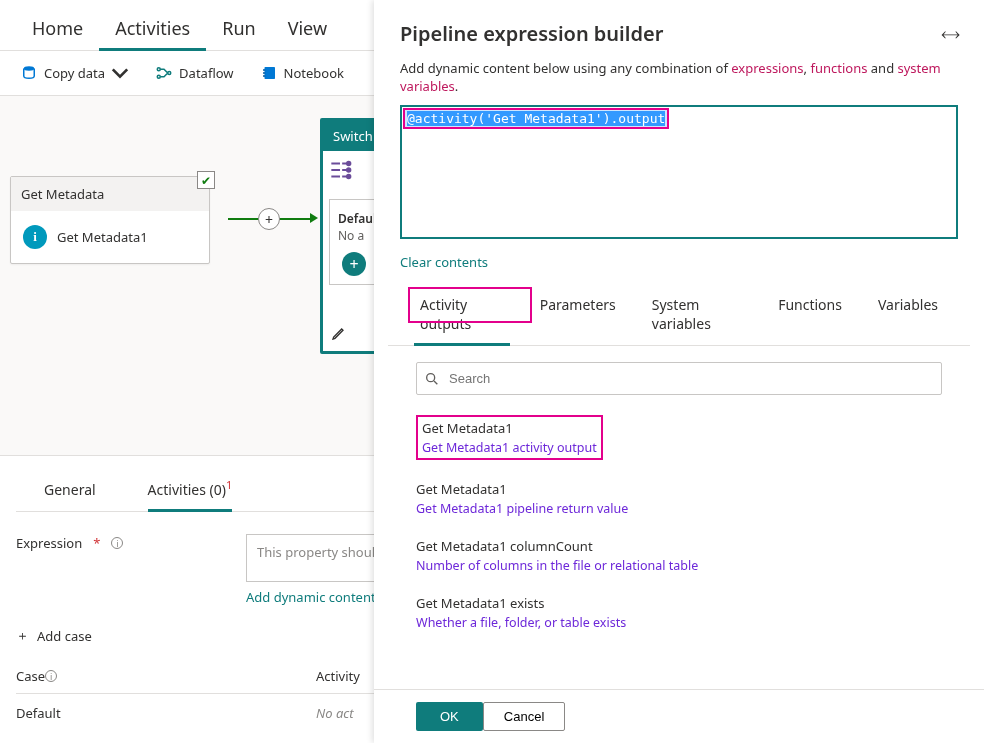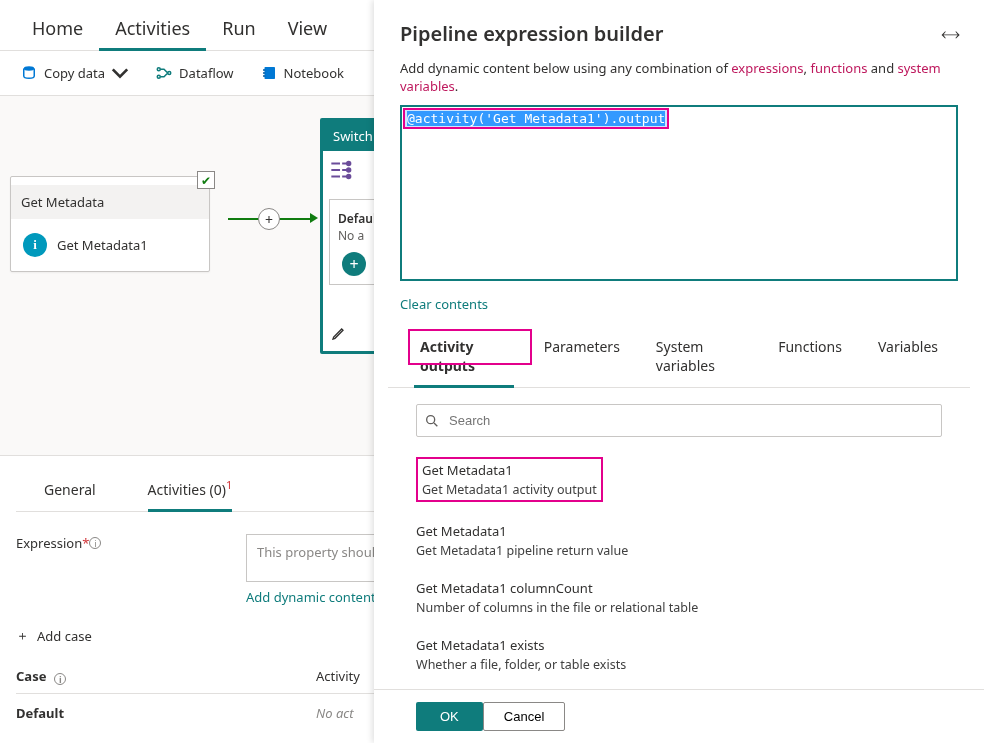--- a/index.html
+++ b/index.html
@@ -12,21 +12,21 @@
 .top-tab.active::after { content:""; position:absolute; left:0; right:0; bottom:-1px; height:3px; background:#0f7c7c; }
 
 
 .toolbar { display:flex; gap: 18px; padding: 10px 16px; align-items:center; border-bottom: 1px solid #e1dfdd; }
 .toolbar-btn { display:flex; align-items:flex-start; gap:6px; cursor:pointer; font-size:13px; color:#323130; padding:3px 4px; }
 .toolbar-btn svg { width:18px; height:18px; }
 
 
 .canvas-area { position:relative; height:360px; background:#faf9f8; border-bottom:1px solid #e1dfdd; overflow:hidden;}
 .node-card { position:absolute; background:#fff; border:1px solid #c8c6c4; border-radius:2px; width:200px; box-shadow:0 1px 2px rgba(0,0,0,.05);}
-.node-header { background:#f3f2f1; padding:8px 10px; font-size:13px;margin-top:8px; }
+.node-header { background:#f3f2f1; padding:8px 10px; font-size:13px; }
 .node-body { display:flex; align-items:center; gap:10px; padding:14px 12px; }
 .info-circle { width:24px; height:24px; border-radius:50%; background:#0099bc; display:flex; align-items:center; justify-content:center; color:#fff; font-weight:700; font-family:Georgia,serif;}
 .status-chk { position:absolute; top:-6px; right:-6px; width:18px; height:18px; border:1px solid #8a8886; background:#fff; display:flex; align-items:center; justify-content:center; font-size:12px; color:#107c10;}
 .connector-plus { position:absolute; width:22px; height:22px; border:1px solid #8a8886; border-radius:50%; background:#fff; display:flex; align-items:center; justify-content:center; font-size:14px; color:#323130;}
 .switch-card { position:absolute; border:3px solid #0f7c7c; border-radius:2px; background:#fff; min-width:120px; }
 .switch-head { background:#0f7c7c; color:#fff; padding:6px 10px; font-size:13px;}
 .switch-body { padding:10px; font-size:12px; }
 .switch-icon-row { padding:6px 4px; }
 .default-label { font-size:12px; font-weight:600; }
 .no-act { color:#605e5c; font-size:12px; }
@@ -34,56 +34,56 @@
 .arrow-line { position:absolute; height:2px; background:#107c10;}
 .arrow-head { position:absolute; width:0; height:0; border-top:5px solid transparent; border-bottom:5px solid transparent; border-left:8px solid #107c10;}
 
 
 .config-section { padding:0 16px; }
 .config-tabs { display:flex; gap:24px; padding-top:16px; border-bottom:1px solid #e1dfdd; }
 .config-tab { padding:8px 0 12px; font-size:14px; cursor:pointer; position:relative;margin-left:28px; }
 .config-tab.active::after { content:""; position:absolute; left:0; right:0; bottom:-1px; height:3px; background:#0f7c7c;}
 .sup-badge { color:#d13438; font-size:11px; position:relative; top:-6px; }
 .form-row { display:flex; gap:30px; padding:22px 0 6px; align-items:flex-start;}
-.form-label { width:200px; font-size:13px; display:flex; align-items:center; gap:0; }
+.form-label { width:200px; font-size:13px; display:flex; align-items:center; gap:11px; }
 .req-star { color:#d13438; }
 .info-ic { width:12px; height:12px; border:1px solid #8a8886; border-radius:50%; display:inline-flex; align-items:center; justify-content:center; font-size:9px; color:#8a8886;}
 .prop-input { flex:1; border:1px solid #c8c6c4; padding:8px 10px; color:#8a8886; height:48px; }
 .link-text { color:#0f7c7c; font-size:13px; cursor:pointer; }
 .add-case { display:flex; align-items:center; gap:8px; padding:14px 0; color:#323130; font-size:13px; cursor:pointer;}
 .case-table-head { display:flex; padding:8px 0; border-bottom:1px solid #e1dfdd; font-size:13px; color:#323130; }
 .case-table-row { display:flex; padding:10px 0; font-size:13px; }
-.col-case { width:300px; display:flex; align-items:flex-end; gap:8px;font-weight:bold;}
+.col-case { width:300px; display:flex; align-items:center; gap:0;}
 .col-activity { width:200px; }
 .italic-grey { font-style:italic; color:#8a8886; }
 
 
 .right-panel { position:absolute; top:0; right:0; width:610px; height:743px; background:#fff; box-shadow:-2px 0 6px rgba(0,0,0,0.12); display:flex; flex-direction:column; }
 .panel-header { display:flex; justify-content:space-between; align-items:center; padding:20px 26px 8px 26px; }
 .panel-title { font-size:20px; font-weight:600; }
 .expand-ic { font-size:18px; cursor:pointer; transform:rotate(45deg); }
 .panel-sub { padding:4px 26px 10px; font-size:13px; color:#323130; }
 .panel-sub a { color:#be185d; }
-.expr-box { margin:0 26px; border:2px solid #0f7c7c; height:176px; position:relative; resize:both;}
+.expr-box { margin:0 26px; border:2px solid #0f7c7c; height:134px; position:relative; resize:both;}
 .expr-highlight { position:absolute; top:1px; left:1px; border:2px solid #e3008c; padding:1px 2px; font-family:Consolas,monospace; font-size:13px; background:#cde6ff; }
 .expr-highlight span.sel { background:#3399ff; color:#fff;}
 .clear-link { padding:14px 26px; }
 .builder-tabs { display:flex; gap:24px; padding:0 26px; border-bottom:1px solid #e1dfdd; margin:0 14px; }
 .builder-tab { padding:10px 6px 12px; font-size:14px; cursor:pointer; position:relative; color:#323130;}
-.builder-tab.active { font-weight:700;}
+.builder-tab.active { font-weight:400;}
 .builder-tab.active::after { content:""; position:absolute; left:0; right:0; bottom:-1px; height:3px; background:#0f7c7c;}
 .tab-red-box { position:absolute; border:2px solid #e3008c; pointer-events:none;}
 .search-wrap { padding:16px 42px 10px; }
 .search-input { width:100%; border:1px solid #c8c6c4; border-radius:2px; padding:8px 10px 8px 32px; font-size:13px; }
 .search-container { position:relative; }
 .search-container svg { position:absolute; left:8px; top:50%; transform:translateY(-50%); width:16px; height:16px; color:#605e5c;}
 .results-scroll { flex:1; overflow-y:auto; padding:0 26px 0 42px; margin-right:16px; position:relative;}
 .result-item { padding:10px 0 10px 0; cursor:pointer; }
 .result-title { font-size:13px; color:#323130; }
-.result-desc { font-size:12.5px; color:#404040; margin-top:2px; }
+.result-desc { font-size:12.5px; color:#6d28d9; margin-top:2px; }
 .result-highlight { border:2px solid #e3008c; padding:2px 4px; display:inline-block;}
 .panel-footer { border-top:1px solid #e1dfdd; padding:12px 42px; display:flex; }
 .btn-primary { background:#0f7c7c; color:#fff; border:none; padding:6px 24px; font-size:13px; cursor:pointer; border-radius:2px;}
 .btn-secondary { background:#fff; border:1px solid #8a8886; padding:6px 20px; font-size:13px; cursor:pointer; border-radius:2px;}
 
 
 .results-scroll::-webkit-scrollbar{width:12px;}
 .results-scroll::-webkit-scrollbar-thumb{background:#c8c6c4;border-radius:6px;}
 .results-scroll::-webkit-scrollbar-track{background:#f3f2f1;}
 </style>

